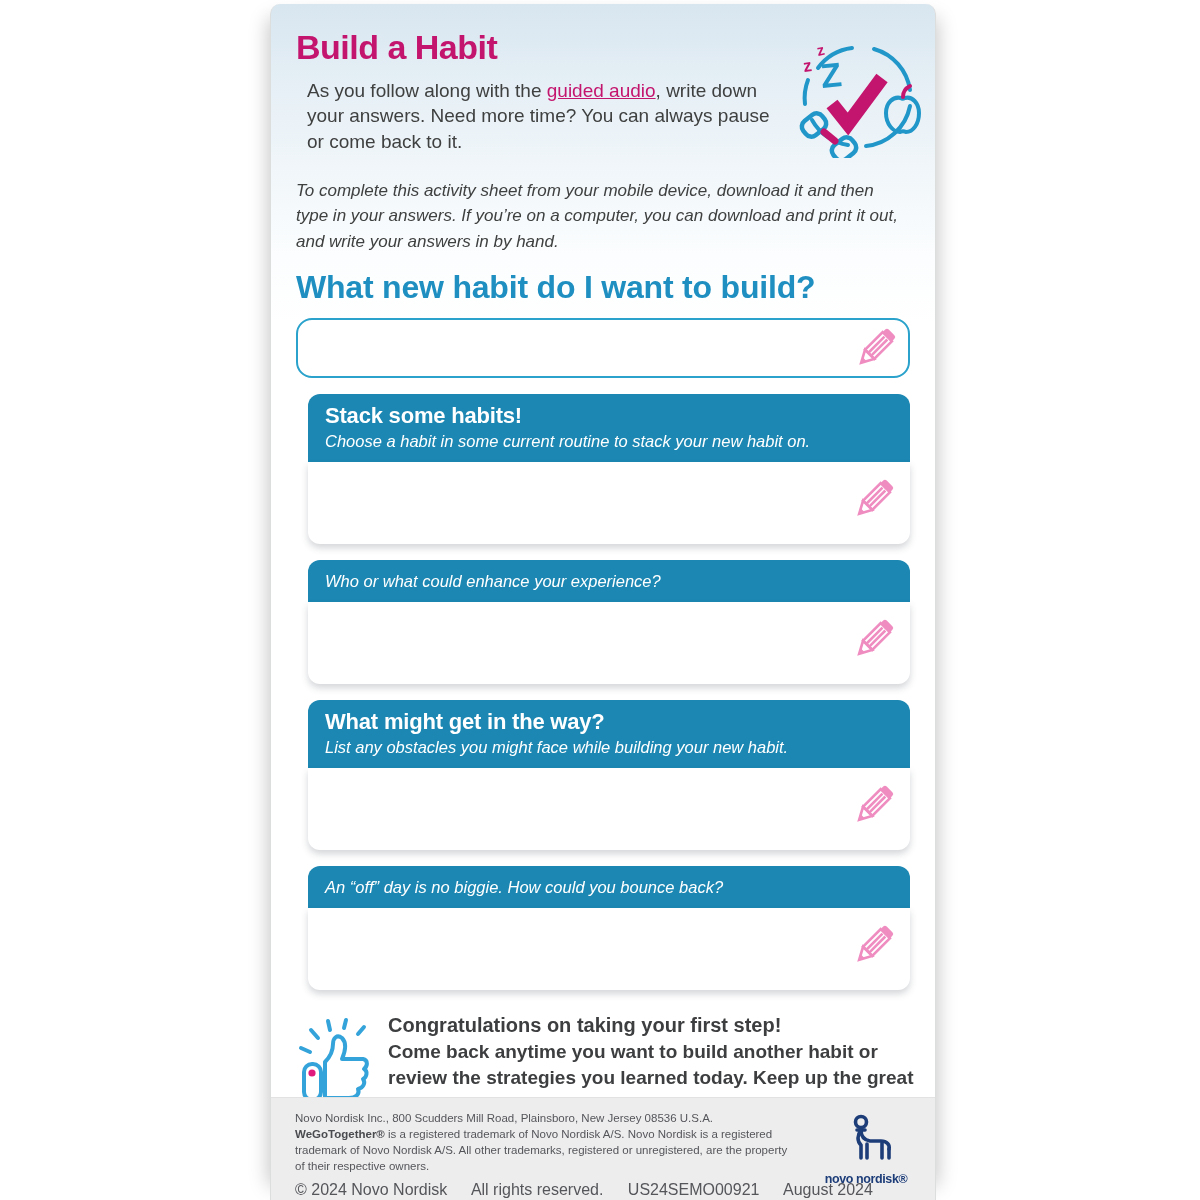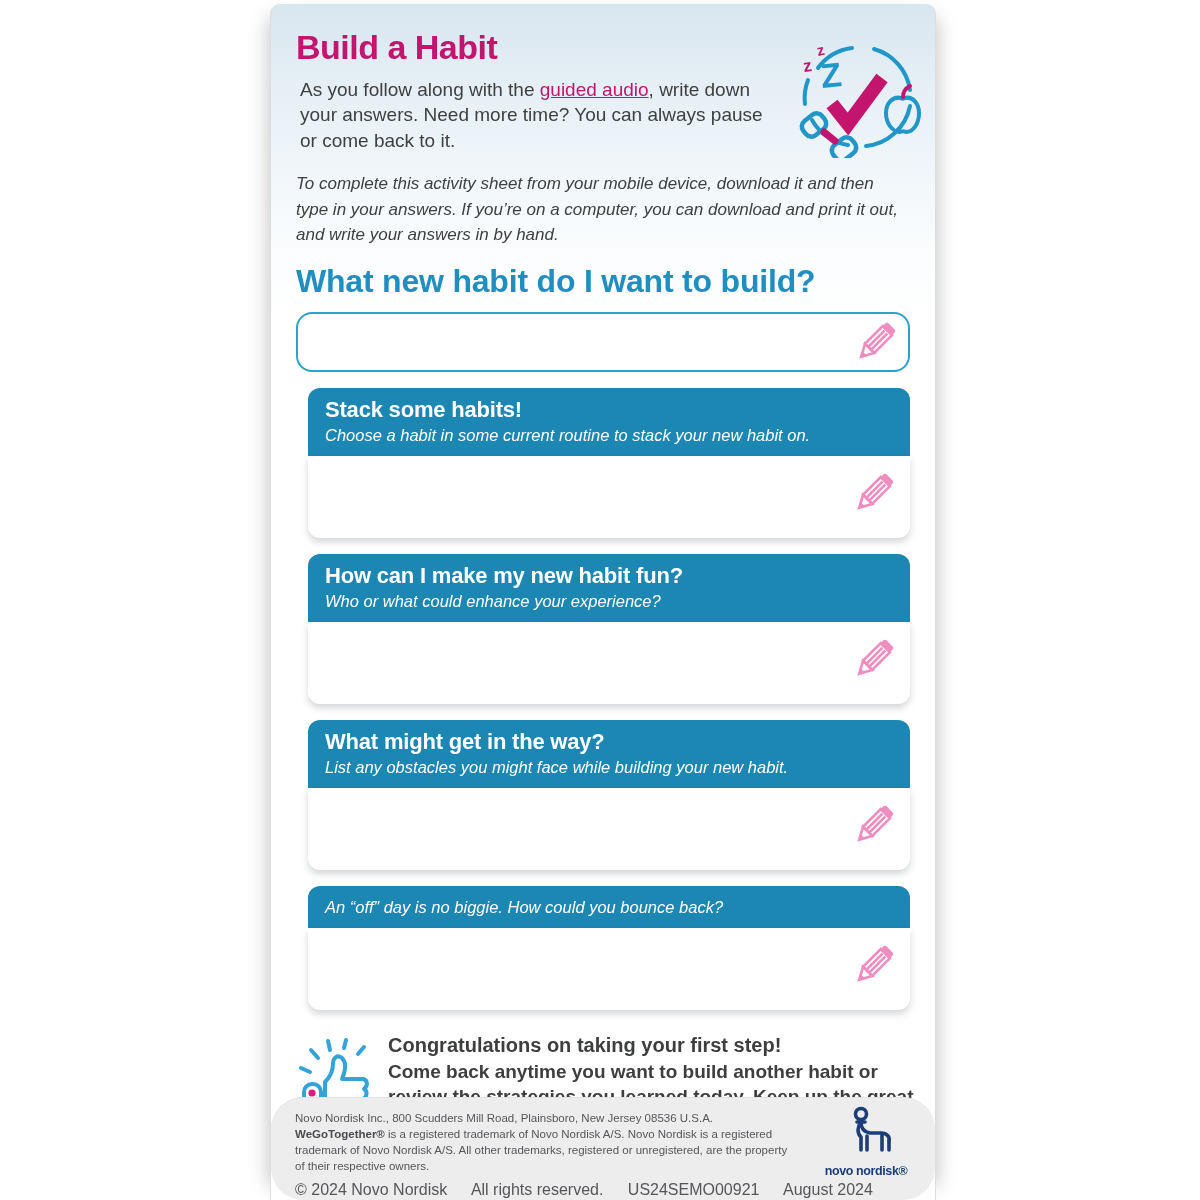--- a/index.html
+++ b/index.html
@@ -14,21 +14,21 @@
     border-left:1px solid #dcdddd;border-right:1px solid #dcdddd;
     border-radius:10px 10px 0 0;
     box-shadow:-16px 0 18px -14px rgba(0,0,0,.22), 16px 0 18px -14px rgba(0,0,0,.22);
     box-sizing:border-box;
     padding:22px 25px 0 25px;
   }
   
   .header-row{display:flex;align-items:flex-start;}
   .header-text{width:492px;flex-shrink:0;}
   h1.title{margin:2px 0 10px 0;font-size:34px;font-weight:bold;color:#c4156e;letter-spacing:-.5px;}
-  p.intro{margin:4px;font-size:19px;line-height:1.33;color:#3f4040;}
+  p.intro{margin:11px;font-size:19px;line-height:1.33;color:#3f4040;}
   a.audio-link{color:#c4156e;text-decoration:underline;cursor:pointer;font-weight:500;}
   .header-icon{flex:1;display:flex;justify-content:flex-end;padding-right:2px;margin-top:6px;}
   p.note{margin:13px 0 0 0;font-size:17px;font-style:italic;line-height:1.5;color:#3f4040;width:610px;}
   h2.question{margin:15px 0 0 0;font-size:32px;font-weight:bold;color:#1e8fc0;letter-spacing:-.2px;}
   
   .answer-standalone{
     margin-top:12px;height:56px;border:2px solid #2aa2cb;border-radius:16px;
     background:#ffffff;position:relative;
   }
   .pencil-tr{position:absolute;top:7px;right:10px;}
@@ -47,27 +47,27 @@
   }
   
   .congrats{margin-top:24px;display:flex;align-items:flex-start;}
   .congrats-icon{width:86px;flex-shrink:0;margin-top:2px;}
   .congrats-text{padding-left:6px;font-weight:bold;}
   .congrats-text b{display:block;font-size:20px;color:#3d3e3f;margin-bottom:2px;}
   .congrats-text p{margin:0;font-size:19px;line-height:1.35;color:#3d3e3f;width:545px;}
   
   .footer{
     position:absolute;left:0;right:0;bottom:0;height:103px;background:#ededee;
-    border-top:1px solid #e2e2e3;padding:13px 24px 0 24px;box-sizing:border-box;border-radius:32px;
+    border-top:1px solid #e2e2e3;padding:13px 24px 0 24px;box-sizing:border-box;
   }
   .legal{font-size:11.5px;line-height:1.38;color:#55565a;width:502px;margin:0;}
   .legal b{font-weight:bold;color:#4a4b4f;}
   .copyrow{margin-top:7px;font-size:16px;color:#55565a;}
   .copyrow span{margin-right:20px;}
-  .logo-block{position:absolute;right:26px;top:8px;width:86px;text-align:center;}
+  .logo-block{position:absolute;right:26px;top:16px;width:86px;text-align:center;}
   .logo-word{font-size:12.5px;font-weight:bold;color:#1d3d78;letter-spacing:-.4px;margin-top:-2px;}
 </style>
 </head>
 <body>
 
 <svg width="0" height="0" style="position:absolute">
   <defs>
     <g id="pencil-shape">
       <g transform="rotate(45 22 21)" fill="none" stroke="#ef8cc0" stroke-width="2.6">
         <rect x="15.5" y="-1" width="13" height="7" rx="2.5" fill="#ef8cc0" stroke="none"></rect>
@@ -144,21 +144,20 @@
       <span class="pencil-mid">
         <svg width="44" height="46" viewBox="0 0 44 46">
             <use href="#pencil-shape"></use>
           </svg>
       </span>
     </div>
   </div>
 
   <div class="card">
     <div class="card-head">
-      <h3>How can I make my new habit fun?</h3>
       <p>Who or what could enhance your experience?</p>
     </div>
     <div class="card-body" role="textbox">
       <span></span>
       <span class="pencil-mid">
         <svg width="44" height="46" viewBox="0 0 44 46">
             <use href="#pencil-shape"></use>
           </svg>
       </span>
     </div>

